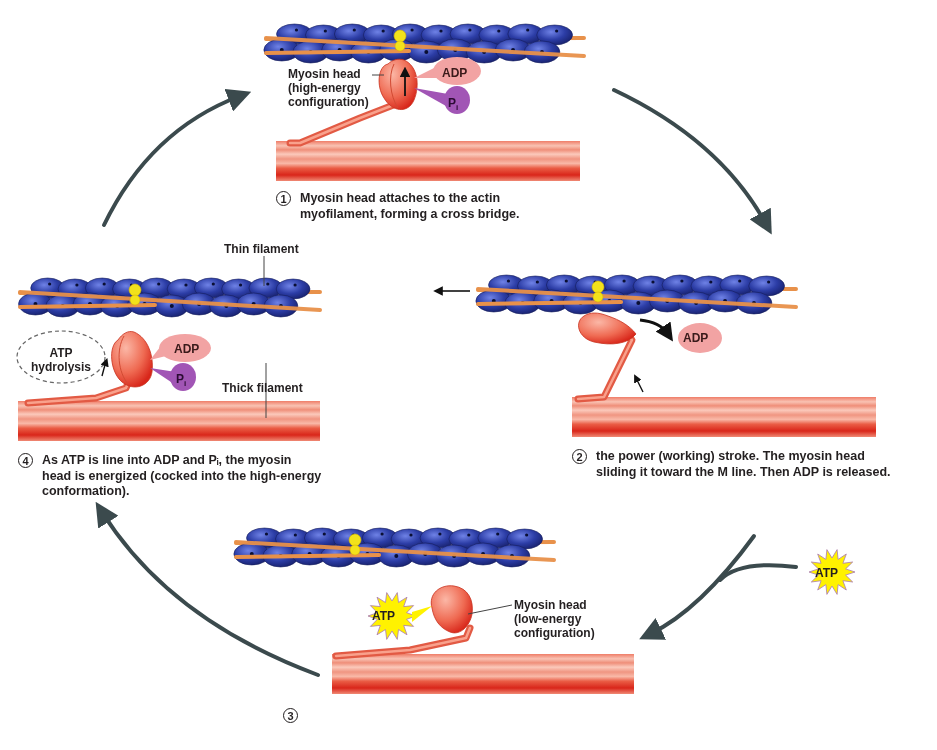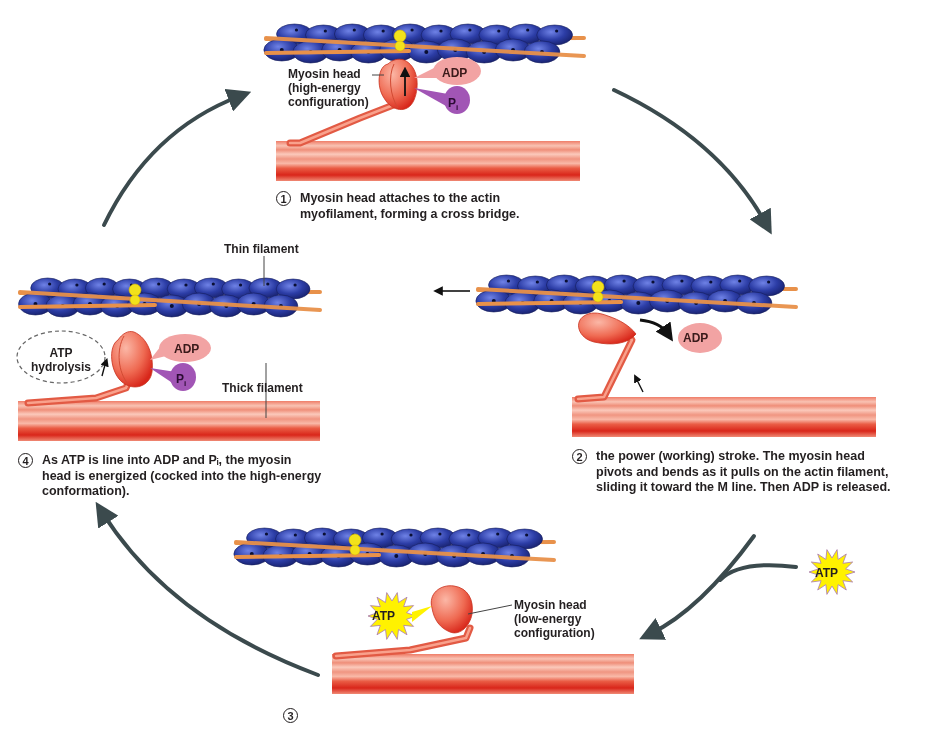--- a/index.html
+++ b/index.html
@@ -301,21 +301,20 @@
   <div class="caption" style="left:276px;top:191px;width:300px;">
     <span class="num">1</span>
     <span class="body">Myosin head attaches to the actin</span>
     <span class="body">myofilament, forming a cross bridge.</span>
   </div>
 
   <div class="label" style="left:683px;top:331px;color:#3a1a1a;"><span>ADP</span></div>
   <div class="caption" style="left:572px;top:449px;width:365px;">
     <span class="num">2</span>
     <span class="body">the power (working) stroke. The myosin head</span>
-    <span class="body">pivots and bends as it pulls on the actin filament,</span>
     <span class="body">sliding it toward the M line. Then ADP is released.</span>
   </div>
 
   <div class="label" style="left:372px;top:609px;"><span>ATP</span></div>
   <div class="label" style="left:514px;top:598px;">
     <div>Myosin head</div>
     <div>(low-energy</div>
     <div>configuration)</div>
   </div>
   <div class="caption" style="left:283px;top:708px;width:460px;">

